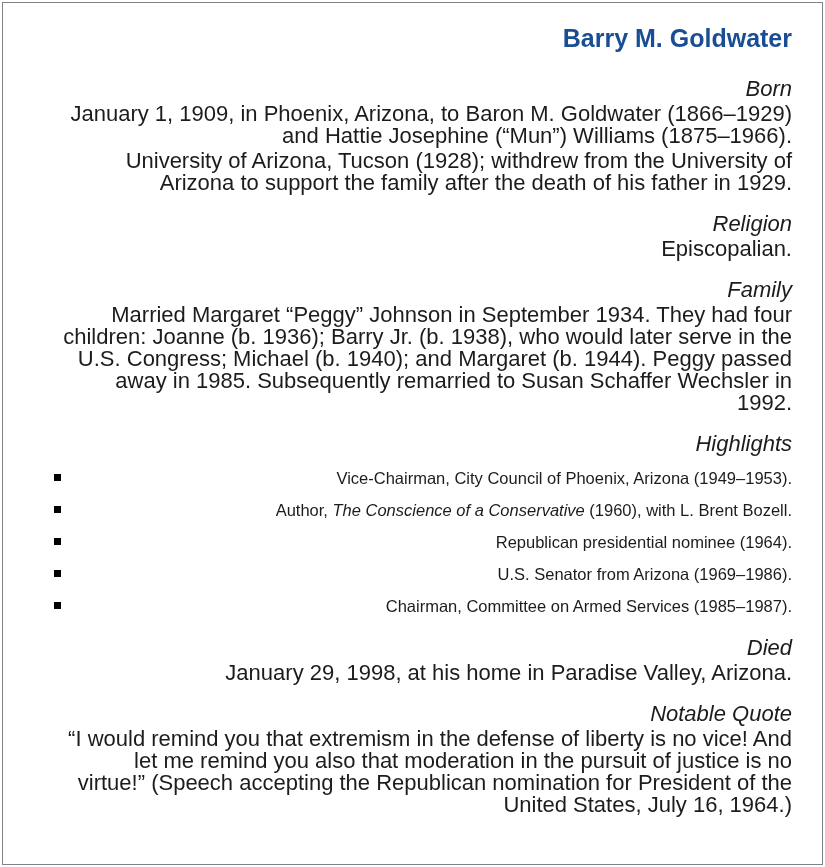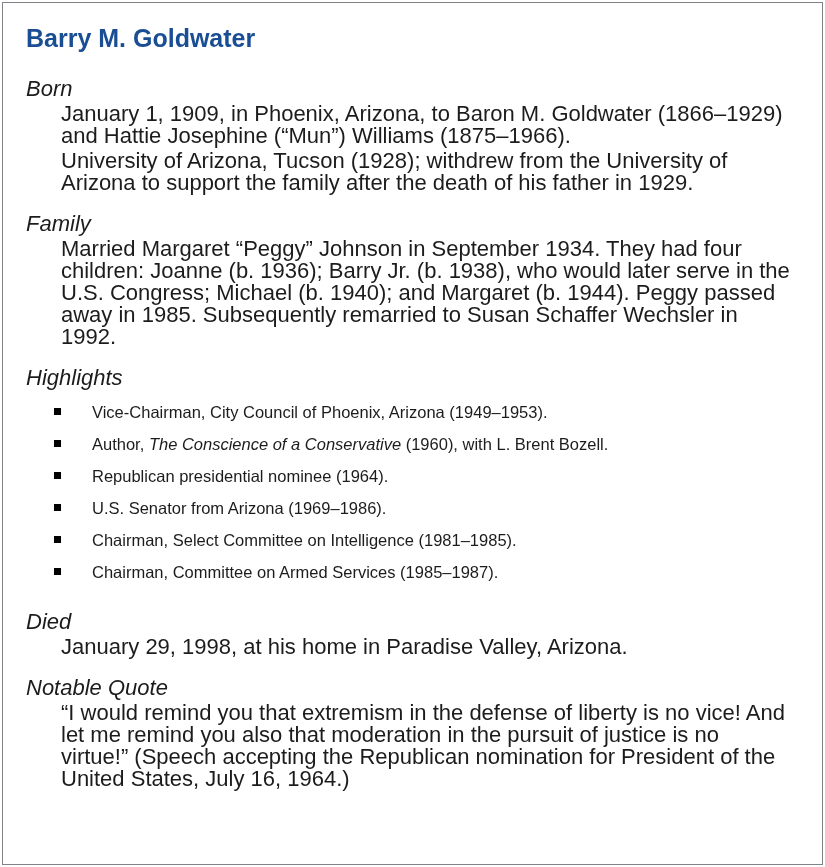--- a/index.html
+++ b/index.html
@@ -16,20 +16,21 @@
     -webkit-font-smoothing: antialiased;
   }
   .card {
     position: absolute;
     top: 2px; left: 2px; right: 2px; bottom: 2px;
     border: 1px solid var(--border-color, #808285);
     background: #ffffff;
     box-sizing: border-box;
     padding: 21px 30px 0 23px;
     overflow: hidden;
+    text-align: right;
   }
   h1.page-title {
     margin: 0 0 26px 0;
     font-size: 25px;
     line-height: 28px;
     font-weight: 700;
     color: var(--title-color, #1a4e94);
   }
   h2.section-heading {
     margin: 19px 0 0 0;
@@ -40,21 +41,21 @@
     color: inherit;
   }
   p.section-text {
     margin: 3px 0 0 35px;
     font-size: 22px;
     line-height: 22px;
     max-width: 745px;
   }
   ul.highlights-list {
     list-style: none;
-    margin: 12px 0 28px 0;
+    margin: 12px 0 20px 0;
     padding: 0;
   }
   ul.highlights-list li {
     position: relative;
     padding-left: 66px;
     margin-bottom: 10px;
     font-size: 16.5px;
     line-height: 22px;
     max-width: 745px;
   }
@@ -78,20 +79,24 @@
 
   <section>
     <h2 class="section-heading">Born</h2>
     <p class="section-text">January 1, 1909, in Phoenix, Arizona, to Baron M. Goldwater (1866–1929) and Hattie Josephine (“Mun”) Williams (1875–1966).</p>
   </section>
 
   <section>
     <p class="section-text">University of Arizona, Tucson (1928); withdrew from the University of Arizona to support the family after the death of his father in 1929.</p>
   </section>
 
+  <section>
+    <h2 class="section-heading">Religion</h2>
+    <p class="section-text">Episcopalian.</p>
+  </section>
 
   <section>
     <h2 class="section-heading">Family</h2>
     <p class="section-text">Married Margaret “Peggy” Johnson in September 1934. They had four children: Joanne (b. 1936); Barry Jr. (b. 1938), who would later serve in the U.S. Congress; Michael (b. 1940); and Margaret (b. 1944). Peggy passed away in 1985. Subsequently remarried to Susan Schaffer Wechsler in 1992.</p>
   </section>
 
   <section>
     <h2 class="section-heading">Highlights</h2>
     <ul class="highlights-list">
       <li>
@@ -108,21 +113,20 @@
       <li>
         <span class="sq"></span>
         <span>Republican presidential nominee (1964).</span>
       </li>
       <li>
         <span class="sq"></span>
         <span>U.S. Senator from Arizona (1969–1986).</span>
       </li>
       <li>
         <span class="sq"></span>
-        <span>Chairman, Select Committee on Intelligence (1981–1985).</span>
       </li>
       <li>
         <span class="sq"></span>
         <span>Chairman, Committee on Armed Services (1985–1987).</span>
       </li>
     </ul>
   </section>
 
   <section>
     <h2 class="section-heading">Died</h2>

